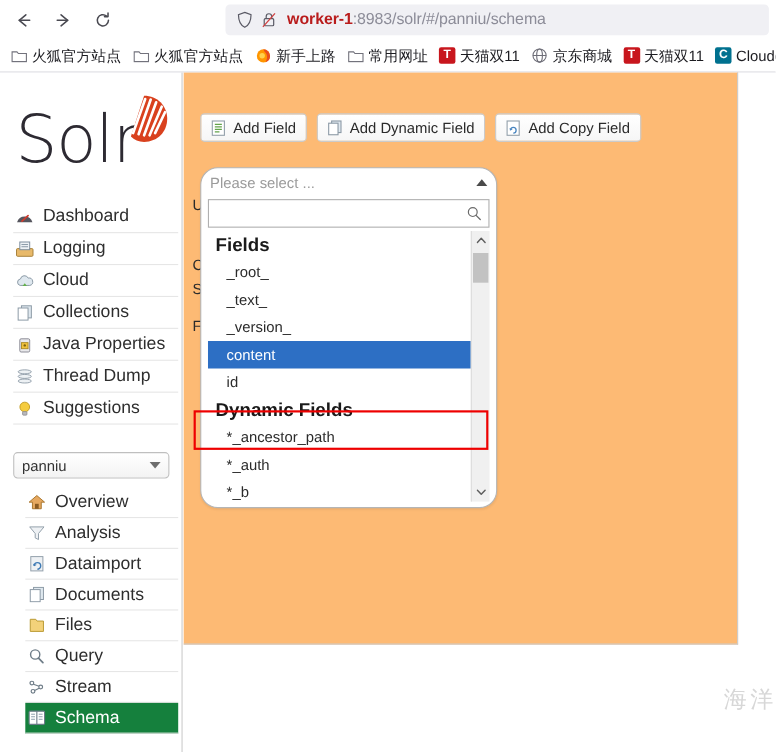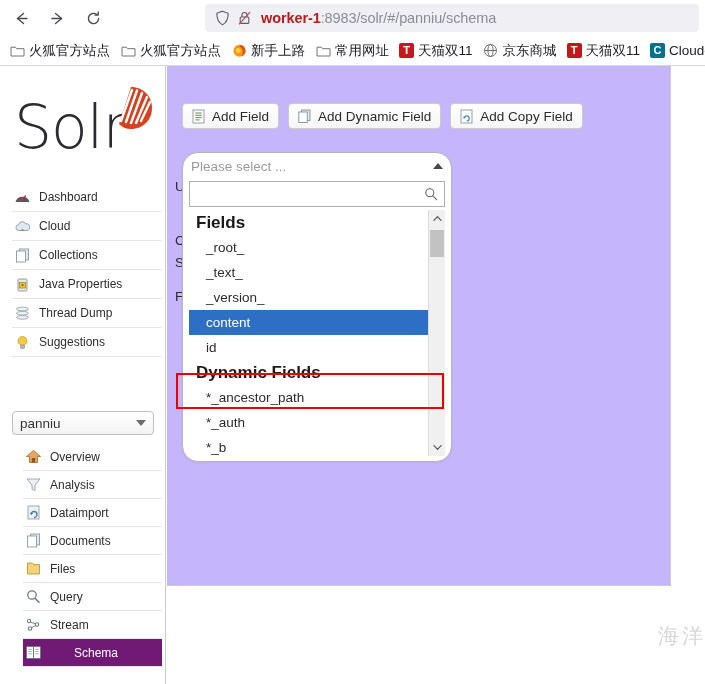--- a/index.html
+++ b/index.html
@@ -172,21 +172,21 @@
     display: flex;
     align-items: center;
     height: 29px;
     border-bottom: 1px solid #e6e6e6;
     padding-left: 2px;
     box-sizing: border-box;
     cursor: default;
     user-select: none;
   }
   .menu-item .mi-label {
-    font-size: 12px;
+    font-size: 16px;
     color: #2e2e2e;
     margin-left: 8px;
     text-align: right;
   }
   .mi-icon {
     width: 17px; height: 17px;
     flex: 0 0 auto;
     display: flex; align-items: center; justify-content: center;
     font-size: 14px;
     line-height: 1;
@@ -218,22 +218,21 @@
   }
 
   #core-menu {
     position: absolute;
     left: 23px; top: 377px;
     width: 139px;
   }
   #core-menu .menu-item { height: 28px; }
 
   .menu-item.selected {
-    background: #701a75;
-    gap: 24px;
+    background: #15803d;
   }
   .menu-item.selected .mi-label { color: #ffffff; }
 
   
   .redbox {
     position: absolute;
     border: 2.5px solid #ee0000;
     box-sizing: border-box;
     pointer-events: none;
     z-index: 60;
@@ -249,21 +248,21 @@
     box-sizing: border-box;
   }
 
   #content-inner {
     position: absolute;
     left: 1px; top: 0;
     width: 504px; height: 520px;
     border-right: 1px solid #cccccc;
     border-bottom: 1px solid #cccccc;
     box-sizing: border-box;
-    background: #c4b5fd;
+    background: #fdba74;
   }
 
   #toolbar {
     position: absolute;
     left: 15px; top: 37px;
     display: flex;
     gap: 9px;
   }
   .tb-button {
     display: flex;
@@ -571,20 +570,31 @@
       <div class="menu-item">
         <span class="mi-icon">
           <svg width="17" height="15" viewBox="0 0 17 15">
               <path d="M1.5 12 A7.3 7.3 0 0 1 15.5 12 Z" fill="#56565e"></path>
               <line x1="11.5" y1="6" x2="6" y2="11" stroke="#cf3b2d" stroke-width="1.6" stroke-linecap="round"></line>
             </svg>
         </span>
         <span class="mi-label">Dashboard</span>
       </div>
 
+      <div class="menu-item">
+        <span class="mi-icon">
+          <svg width="17" height="15" viewBox="0 0 17 15">
+              <rect x="1" y="7" width="15" height="7" rx="1" fill="#e8b96a" stroke="#a8823c" stroke-width="0.9"></rect>
+              <rect x="4" y="1" width="9" height="7" fill="#eef2f6" stroke="#7e8e9e" stroke-width="0.9"></rect>
+              <line x1="5.5" y1="3.3" x2="11.5" y2="3.3" stroke="#7e8e9e" stroke-width="0.8"></line>
+              <line x1="5.5" y1="5.3" x2="11.5" y2="5.3" stroke="#7e8e9e" stroke-width="0.8"></line>
+            </svg>
+        </span>
+        <span class="mi-label">Logging</span>
+      </div>
 
       <div class="menu-item">
         <span class="mi-icon">
           <svg width="17" height="15" viewBox="0 0 17 15">
               <path d="M4.3 11.5 A3 3 0 0 1 4.6 5.6 A3.7 3.7 0 0 1 11.6 4.8 A2.9 2.9 0 0 1 13 11.5 Z" fill="#dfe8ef" stroke="#8c9aa6" stroke-width="0.9"></path>
               <path d="M6.5 12 l2-2.6 l2 2.6 Z" fill="#63b04a"></path>
             </svg>
         </span>
         <span class="mi-label">Cloud</span>
       </div>

